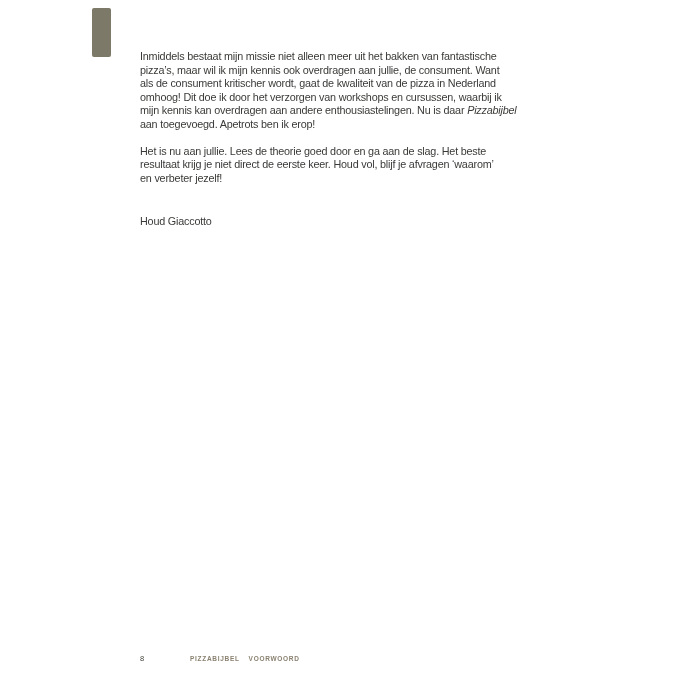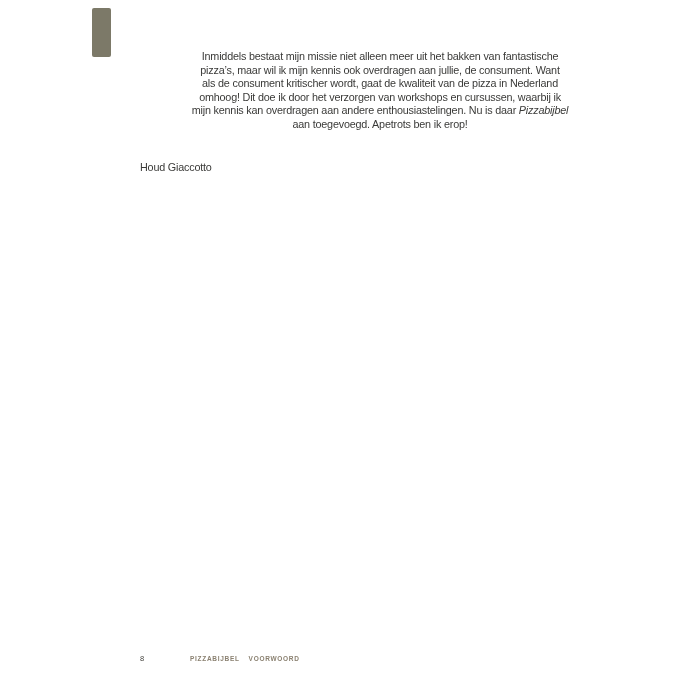--- a/index.html
+++ b/index.html
@@ -30,21 +30,20 @@
     top: 50px;
     width: 480px;
     color: #3a3a38;
     font-size: 10.8px;
     line-height: 13.5px;
     letter-spacing: -0.2px;
   }
   .para {
     margin: 0 0 13.5px 0;
     white-space: pre;
-    text-align: center;
   }
   .para em {
     font-style: italic;
   }
   .signature {
     margin: 30px 0 0 0;
     white-space: pre;
   }
   .para-2 {
     margin-bottom: 0;
@@ -84,20 +83,23 @@
 
   <div class="chapter-marker"></div>
 
   <div class="text-block">
     <p class="para para-1"><span>Inmiddels bestaat mijn missie niet alleen meer uit het bakken van fantastische
 pizza’s, maar wil ik mijn kennis ook overdragen aan jullie, de consument. Want
 als de consument kritischer wordt, gaat de kwaliteit van de pizza in Nederland
 omhoog! Dit doe ik door het verzorgen van workshops en cursussen, waarbij ik
 mijn kennis kan overdragen aan andere enthousiastelingen. Nu is daar </span><em>Pizzabijbel</em><span>
 aan toegevoegd. Apetrots ben ik erop!</span></p>
+    <p class="para para-2">Het is nu aan jullie. Lees de theorie goed door en ga aan de slag. Het beste
+resultaat krijg je niet direct de eerste keer. Houd vol, blijf je afvragen ‘waarom’
+en verbeter jezelf!</p>
     <p class="signature">Houd Giaccotto</p>
   </div>
 
   <div class="footer">
     <span class="page-num">8</span>
     <span class="running-head"><span class="book-title">PIZZABIJBEL</span><span class="chapter-title">VOORWOORD</span></span>
   </div>
 
 </div>
 

